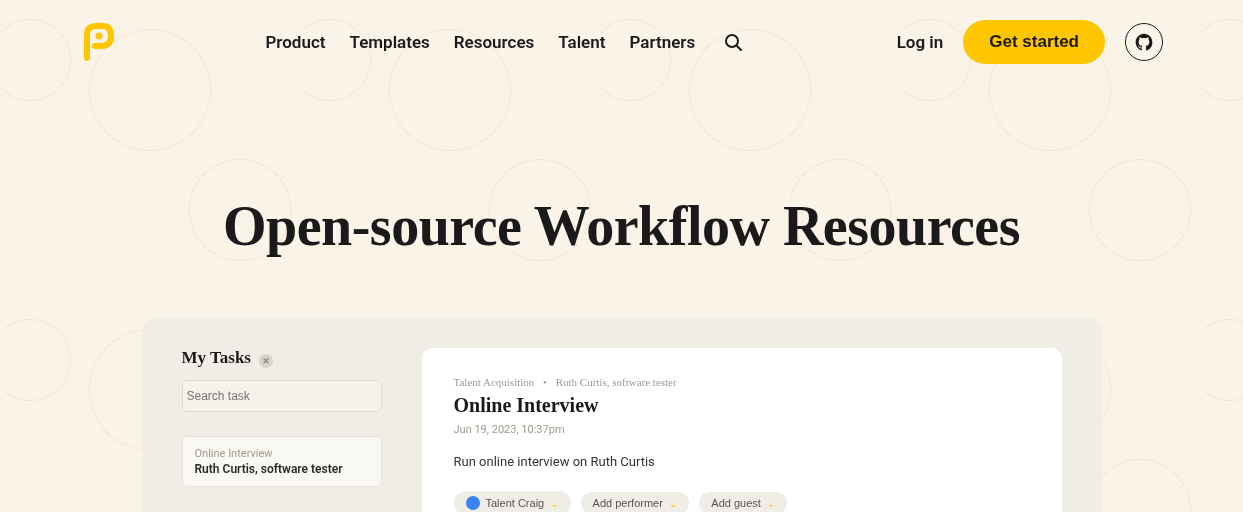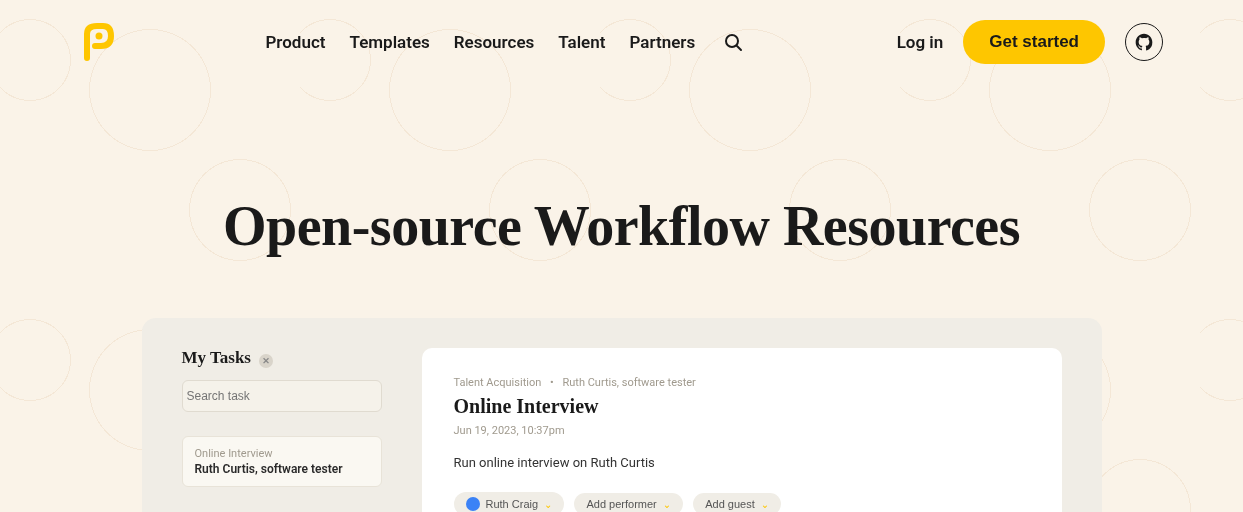--- a/index.html
+++ b/index.html
@@ -180,20 +180,21 @@
     }
     .detail-panel {
       flex: 1;
       background: #fff;
       border-radius: 10px 10px 0 0;
       padding: 28px 32px 20px;
     }
     .breadcrumb {
       font-size: 11px;
       color: #a09a8e;
+      font-family: Liberation Serif, serif;
     }
     .breadcrumb-sep {
       margin: 0 6px;
     }
     .detail-title {
       font-family: Georgia, serif;
       font-size: 20px;
       font-weight: 700;
       color: #1a1a1a;
       margin-top: 6px;
@@ -300,21 +301,21 @@
       <span>Talent Acquisition</span>
       <span class="breadcrumb-sep">•</span>
       <span>Ruth Curtis, software tester</span>
     </div>
     <h2 class="detail-title">Online Interview</h2>
     <div class="detail-date">Jun 19, 2023, 10:37pm</div>
     <div class="detail-desc">Run online interview on Ruth Curtis</div>
     <div class="chips">
       <button class="chip">
         <span class="chip-avatar"></span>
-        <span>Ruth Craig</span>
+        <span>Talent Craig</span>
         <span class="chip-chevron">⌄</span>
       </button>
       <button class="chip">
         <span>Add performer</span>
         <span class="chip-chevron">⌄</span>
       </button>
       <button class="chip">
         <span>Add guest</span>
         <span class="chip-chevron">⌄</span>
       </button>

